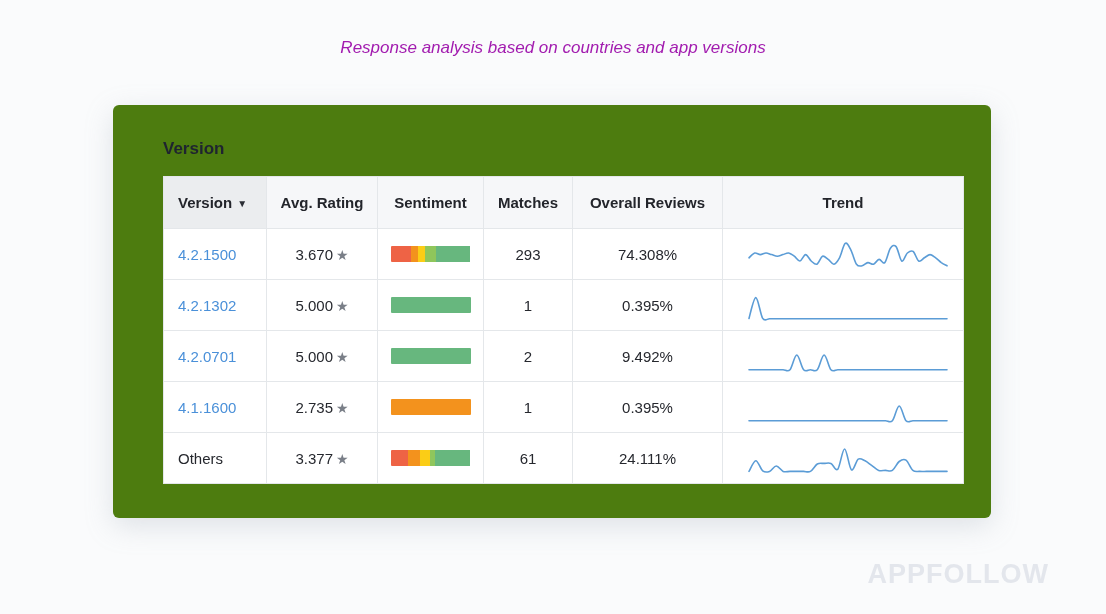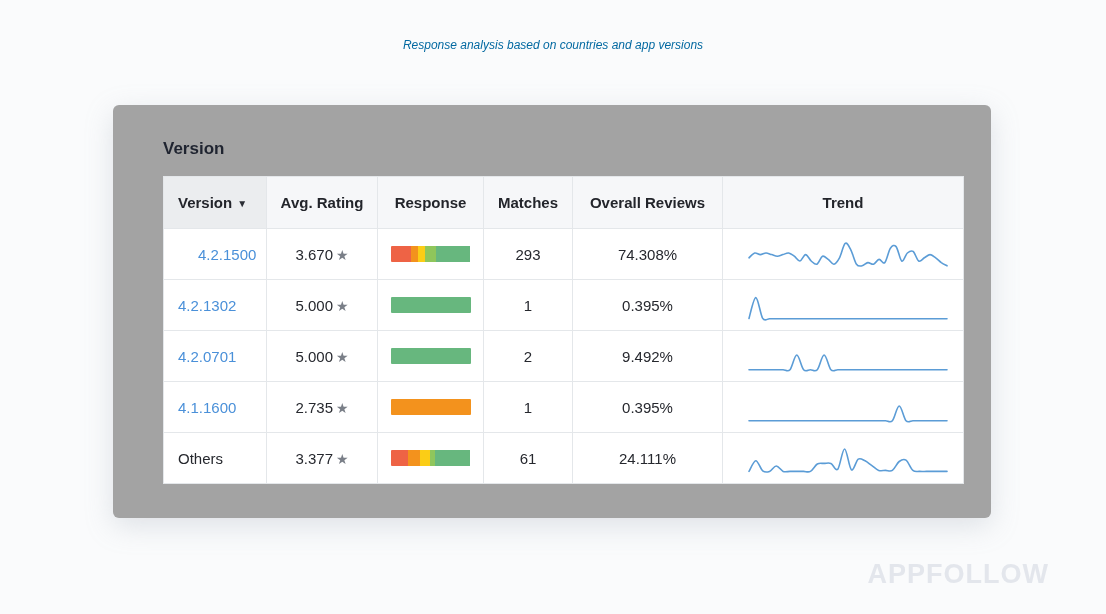--- a/index.html
+++ b/index.html
@@ -6,26 +6,26 @@
   html,body { width:1106px; height:614px; }
   body {
     position:relative;
     background:#fafbfc;
     font-family:"Liberation Sans", sans-serif;
     overflow:hidden;
   }
   .subtitle {
     position:absolute; top:38px; left:0; width:100%;
     text-align:center; font-style:italic;
-    font-size:12px; color:#0369a1;
+    font-size:17px; color:#a21caf;
   }
   .card {
     position:absolute; left:113px; top:105px;
     width:878px; height:413px;
-    background:#a3a3a3; border-radius:6px;
+    background:#4d7c0f; border-radius:6px;
     box-shadow:0 8px 28px rgba(150,160,175,0.28);
   }
   .card-title {
     position:absolute; left:50px; top:34px;
     font-size:17px; font-weight:700; color:#1f2430;
   }
   table.data-table {
     position:absolute; left:50px; top:71px;
     border-collapse:collapse; table-layout:fixed;
     font-size:15px; color:#26282e;
@@ -65,29 +65,29 @@
 <div class="subtitle">Response analysis based on countries and app versions</div>
 
 <div class="card">
   <div class="card-title">Version</div>
 
   <table class="data-table">
     <thead>
       <tr>
         <th class="version-col"><span>Version</span><span class="sort-caret">▼</span></th>
         <th class="rating-col">Avg. Rating</th>
-        <th class="sentiment-col">Response</th>
+        <th class="sentiment-col">Sentiment</th>
         <th class="matches-col">Matches</th>
         <th class="overall-col">Overall Reviews</th>
         <th class="trend-col">Trend</th>
       </tr>
     </thead>
     <tbody>
   <tr>
-    <td class="version-cell"><span style="color: rgb(74, 144, 217); margin-left: 20px;">4.2.1500</span></td>
+    <td class="version-cell"><span style="color: rgb(74, 144, 217);">4.2.1500</span></td>
     <td><span>3.670</span><span class="star">★</span></td>
     <td>
             <div class="sentiment-bar">
               <div style="width: 25%; background: rgb(238, 99, 69);"></div>
               <div style="width: 9%; background: rgb(243, 146, 29);"></div>
               <div style="width: 9%; background: rgb(251, 205, 22);"></div>
               <div style="width: 14%; background: rgb(143, 198, 91);"></div>
               <div style="width: 43%; background: rgb(103, 183, 126);"></div>
             </div>
           </td>

